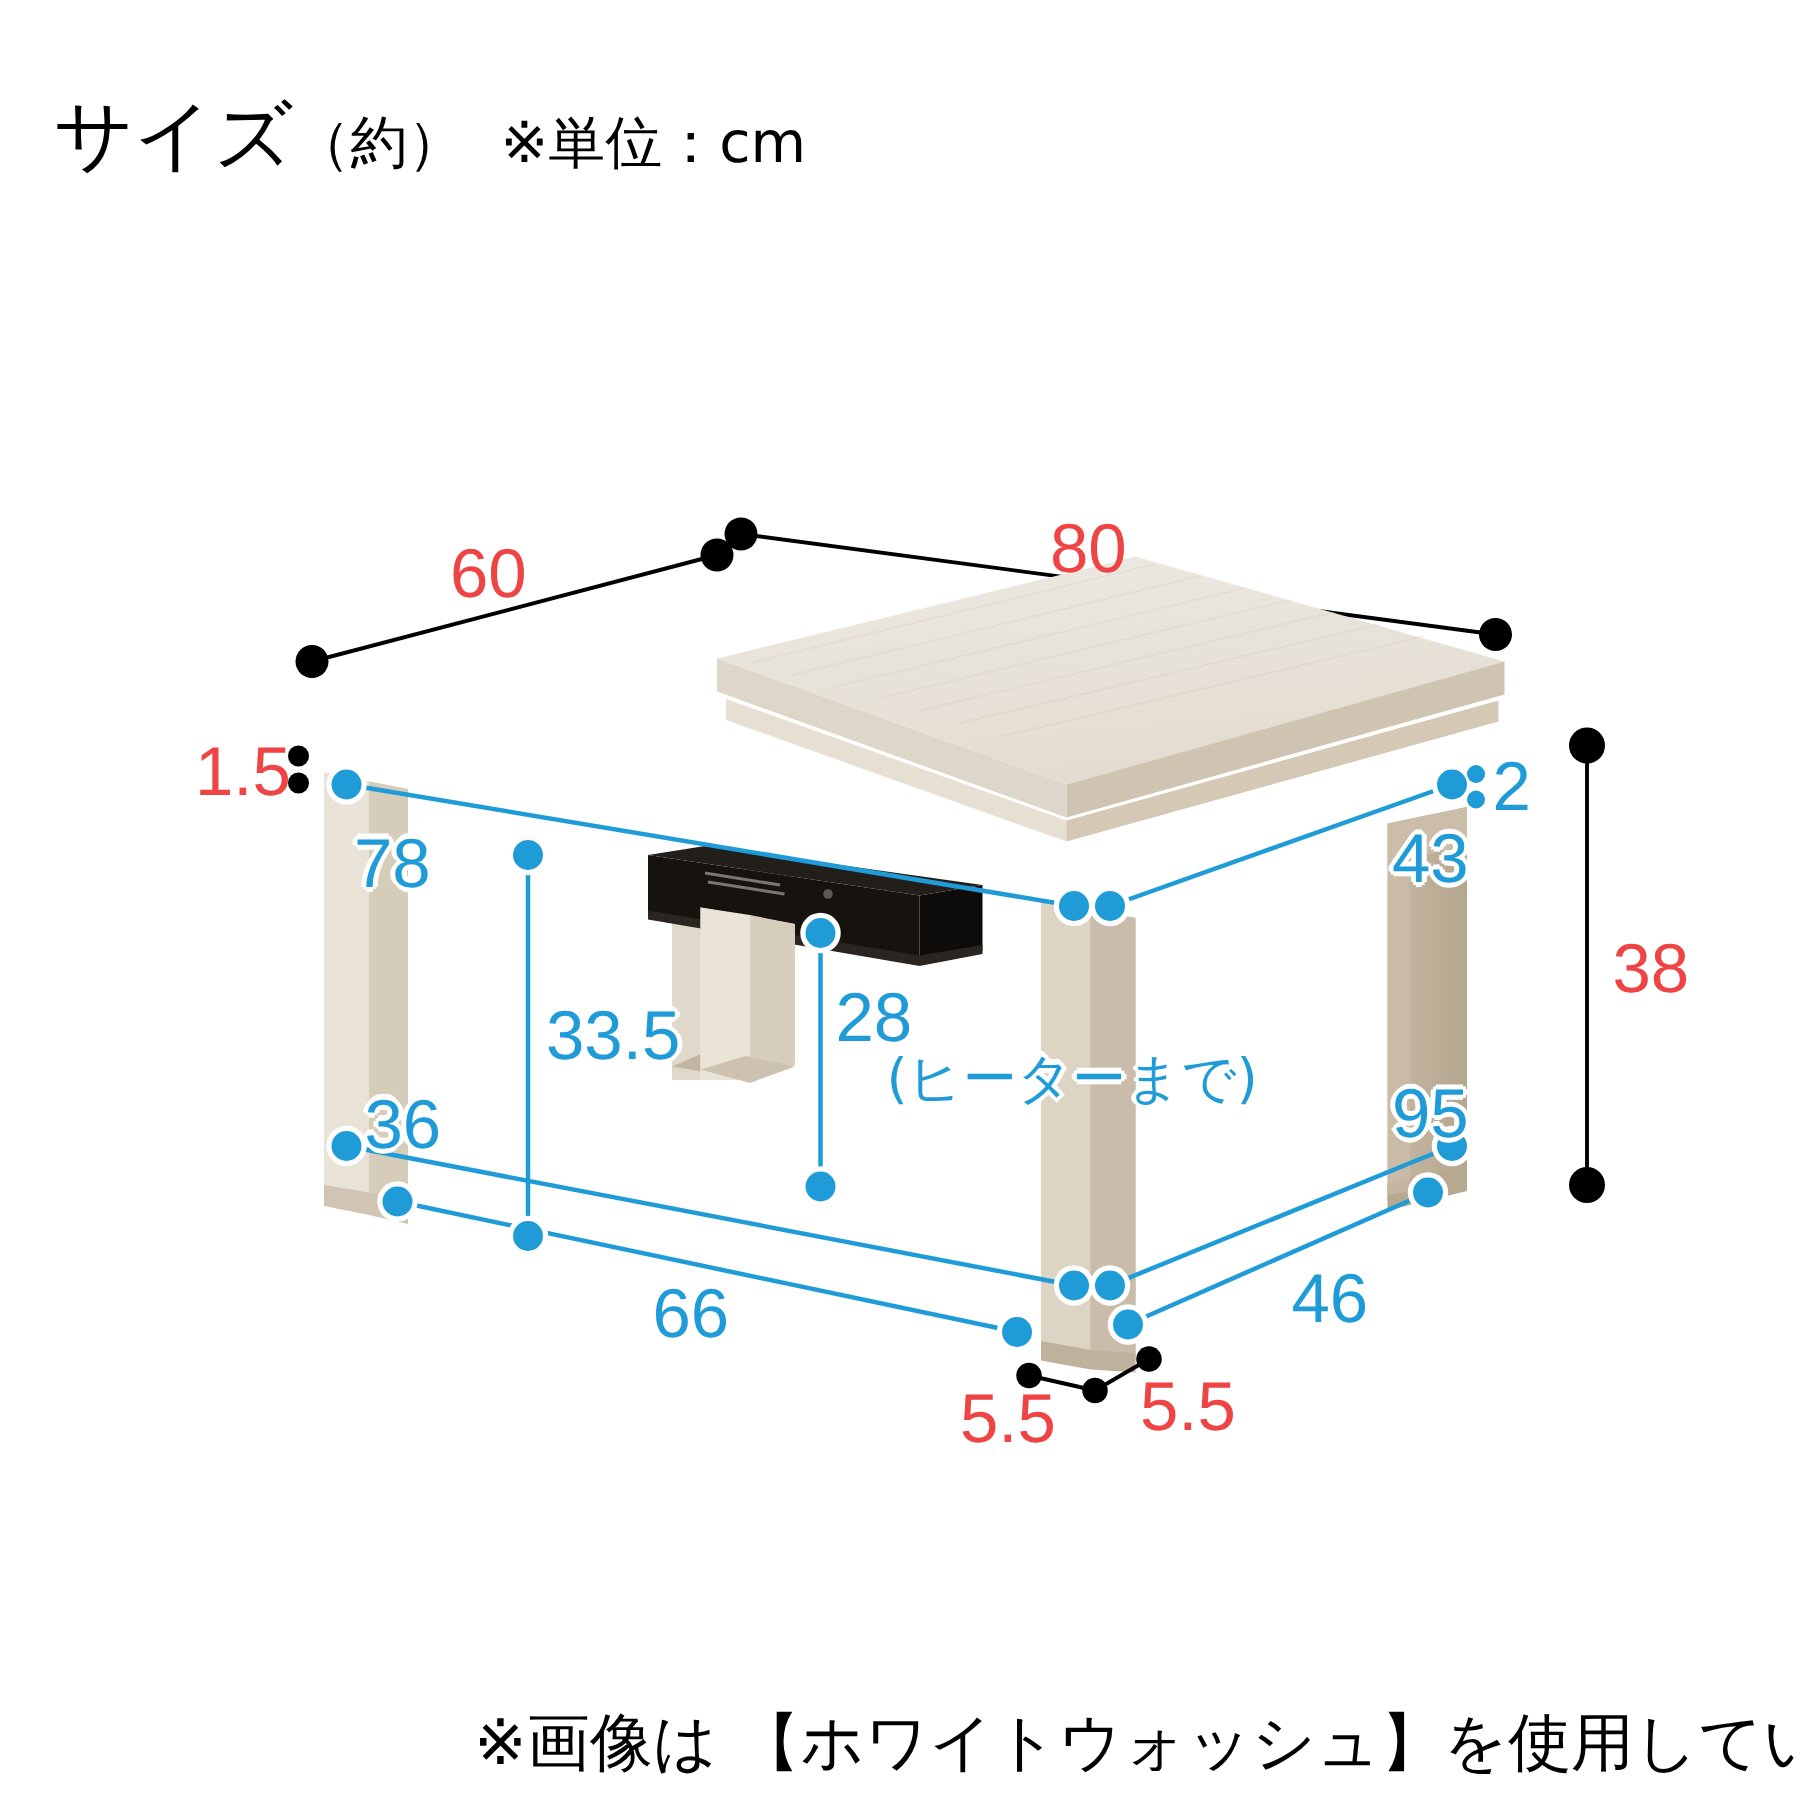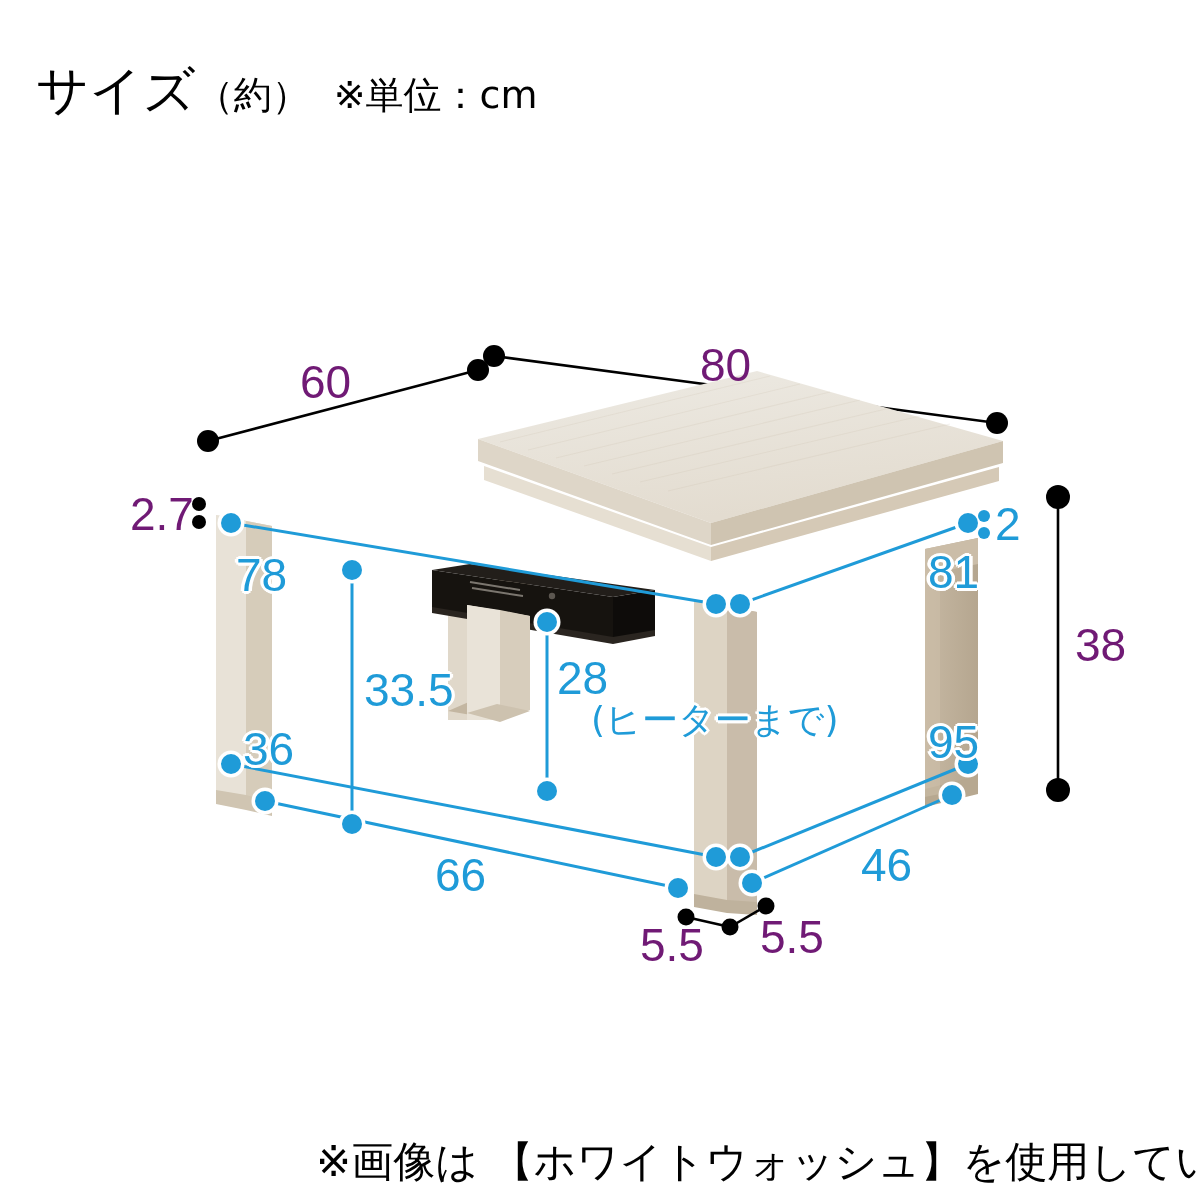--- a/index.html
+++ b/index.html
@@ -34,21 +34,21 @@
   }
 
   svg#scene{position:absolute;left:0;top:0;width:1200px;height:1200px;}
 
   .lbl{
     position:absolute;
     white-space:nowrap;
     font-family:"Liberation Sans","DejaVu Sans",sans-serif;
     line-height:1;
   }
-  .lbl-black{color:#701a75;font-size:46px;}
+  .lbl-black{color:#ef4444;font-size:46px;}
   .lbl-blue{
     color:#1f9bd8;
     font-size:46px;
     -webkit-text-stroke:0px;
     text-shadow:
       2.5px 0 0 #fff, -2.5px 0 0 #fff, 0 2.5px 0 #fff, 0 -2.5px 0 #fff,
       1.9px 1.9px 0 #fff, -1.9px 1.9px 0 #fff, 1.9px -1.9px 0 #fff, -1.9px -1.9px 0 #fff,
       3.4px 0 0 #fff, -3.4px 0 0 #fff, 0 3.4px 0 #fff, 0 -3.4px 0 #fff;
   }
   .lbl-blue.jp{
@@ -244,27 +244,27 @@
       <circle cx="686" cy="913" r="8.5" fill="#000"></circle>
       <circle cx="730" cy="923" r="8.5" fill="#000"></circle>
       <circle cx="766" cy="902" r="8.5" fill="#000"></circle>
     </g>
   </svg>
 
   <div class="lbl lbl-black" style="left:300px; top:355px;">60</div>
 
   <div class="lbl lbl-black" style="left:700px; top:338px;">80</div>
 
-  <div class="lbl lbl-black" style="left:130px; top:487px;">2.7</div>
+  <div class="lbl lbl-black" style="left:130px; top:487px;">1.5</div>
 
   <div class="lbl lbl-blue" style="left:995px; top:497px;">2</div>
 
   <div class="lbl lbl-blue" style="left:236px; top:548px;">78</div>
 
-  <div class="lbl lbl-blue" style="left:928px; top:545px;">81</div>
+  <div class="lbl lbl-blue" style="left:928px; top:545px;">43</div>
 
   <div class="lbl lbl-black" style="left:1075px; top:618px;">38</div>
 
   <div class="lbl lbl-blue" style="left:364px; top:663px;">33.5</div>
 
   <div class="lbl lbl-blue" style="left:557px; top:651px;">28</div>
 
   <div class="lbl lbl-blue jp" style="left:551px; top:698px;">(ヒーターまで)</div>
 
   <div class="lbl lbl-blue" style="left:243px; top:722px;">36</div>

